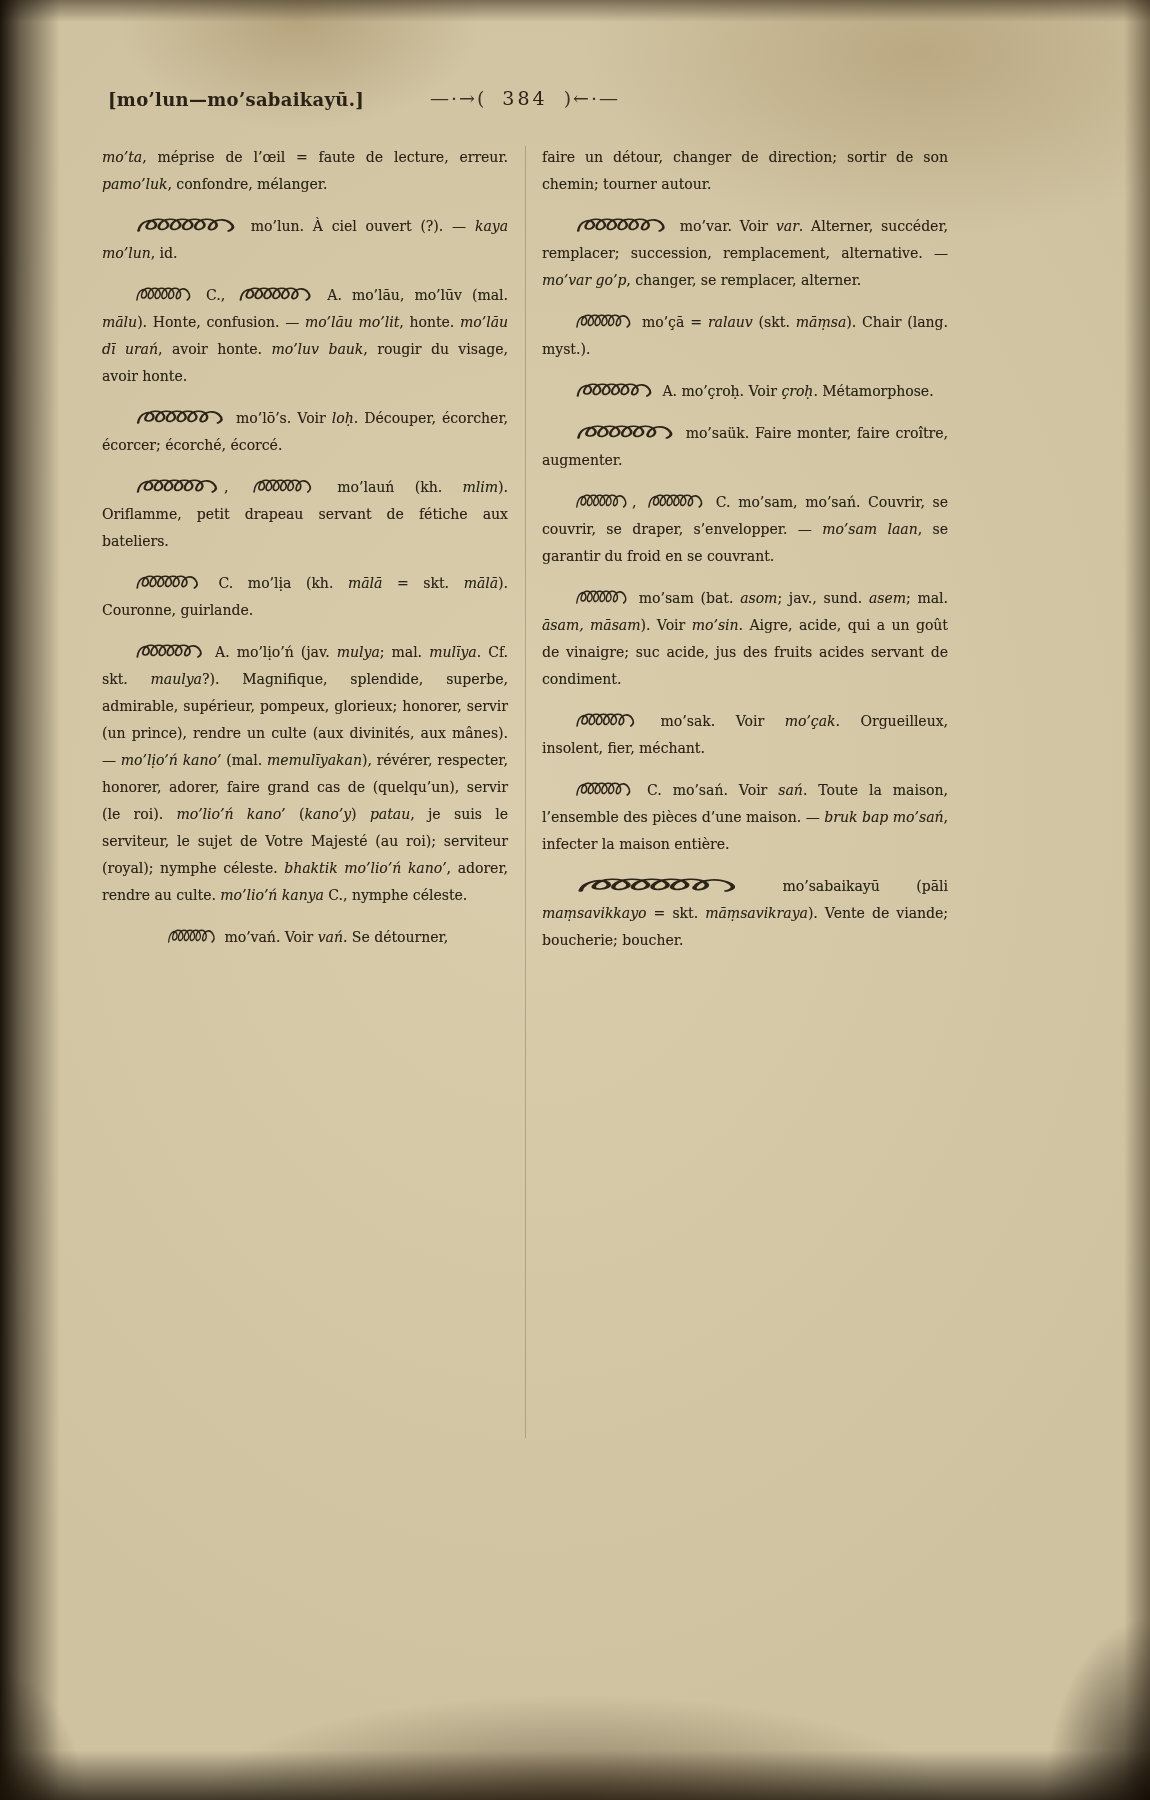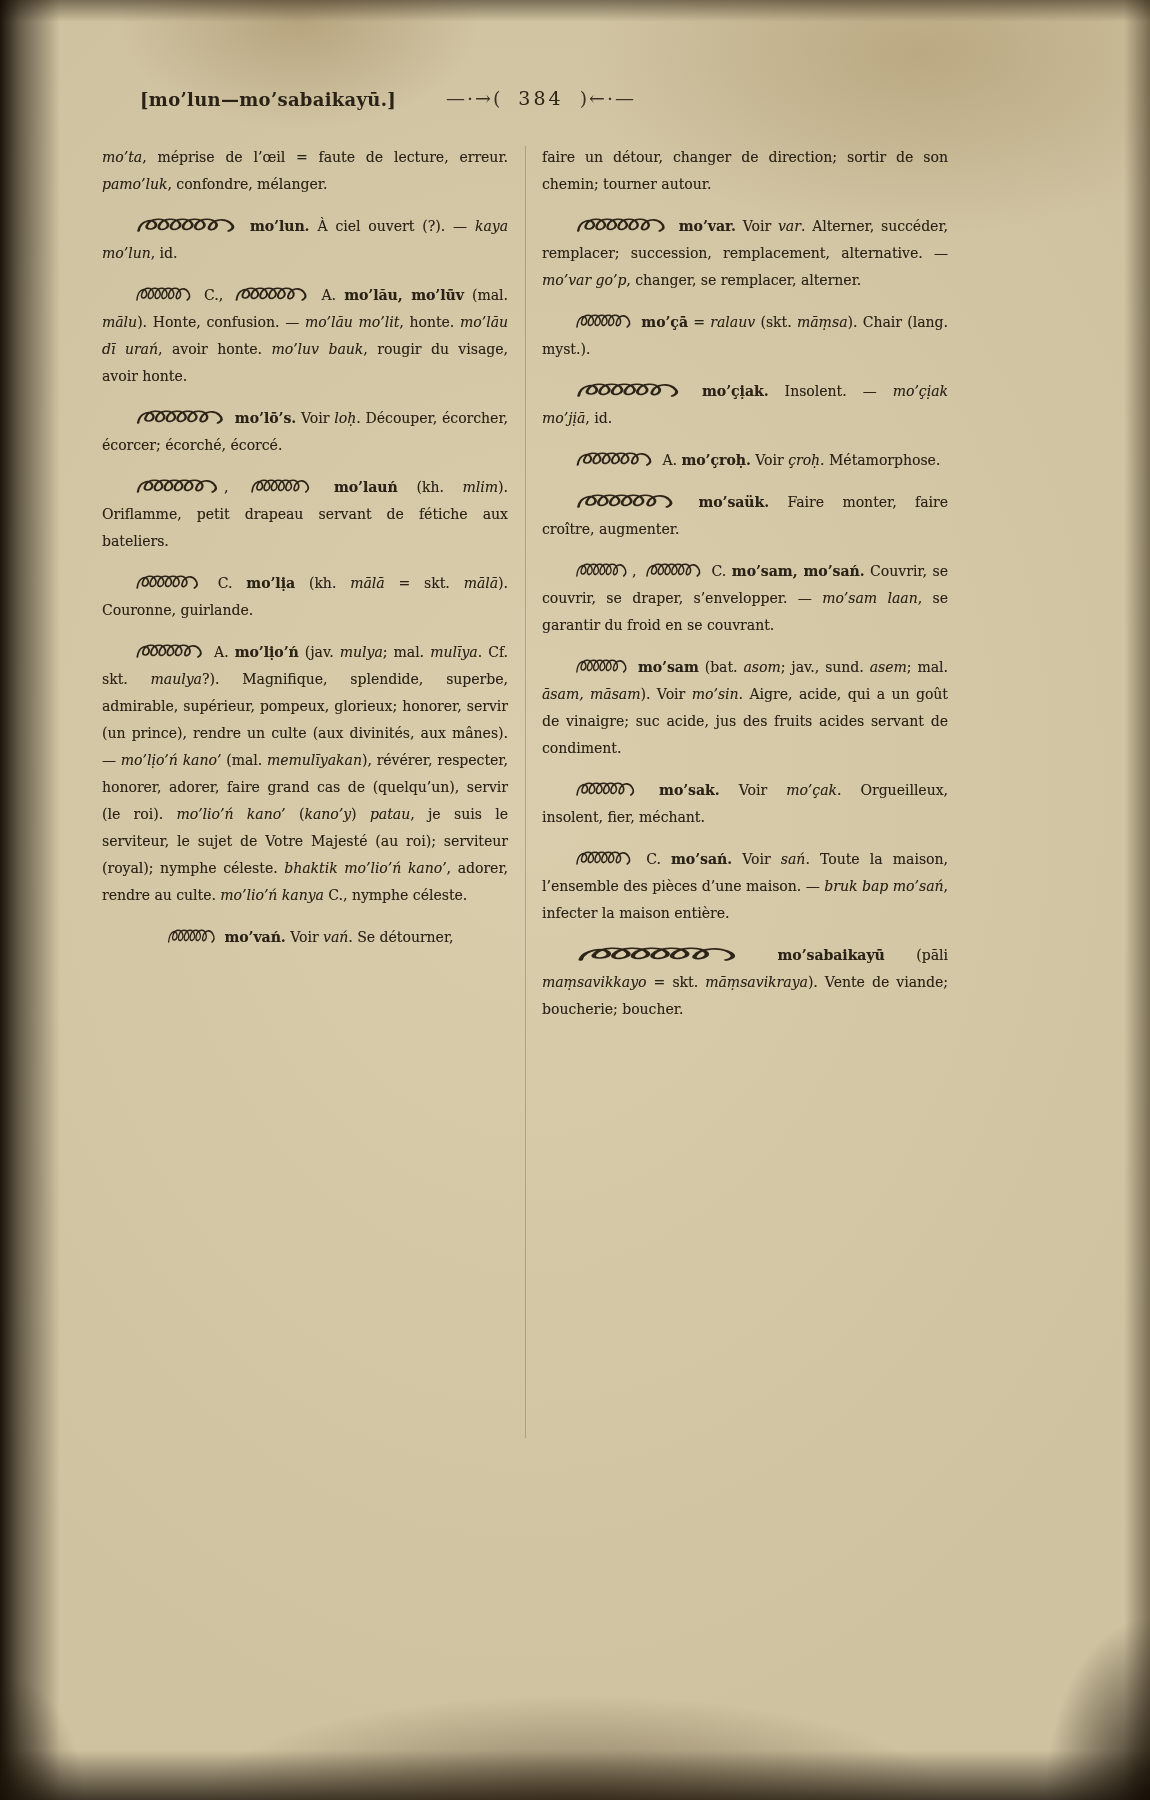--- a/index.html
+++ b/index.html
@@ -16,33 +16,33 @@
       radial-gradient(120px 180px at 0% 100%, rgba(30,20,8,.6), transparent 70%),
       linear-gradient(90deg, rgba(18,11,4,.95), rgba(18,11,4,.55) 20px, rgba(18,11,4,0) 60px),
       linear-gradient(270deg, rgba(40,28,12,.5), rgba(40,28,12,0) 26px),
       linear-gradient(180deg, rgba(35,24,10,.5), rgba(35,24,10,0) 22px),
       linear-gradient(0deg, rgba(18,11,4,.75), rgba(18,11,4,0) 50px),
       radial-gradient(480px 260px at 80% 3%, rgba(130,100,50,.28), transparent 70%),
       radial-gradient(260px 160px at 26% 1%, rgba(120,88,42,.3), transparent 70%),
       radial-gradient(1000px 1300px at 46% 44%, rgba(252,244,218,.22), transparent 75%);
   }
   .content{position:absolute;left:102px;top:84px;width:846px;}
-  .header{position:relative;height:36px;margin-left:32px;}
+  .header{position:relative;height:36px;}
   .range-label{position:absolute;left:6px;top:5px;font-weight:bold;font-size:18px;letter-spacing:.3px;}
   .pagination{text-align:center;font-size:19px;padding-top:3px;}
   .orn{color:#3a3023;letter-spacing:2px;}
   .pageno{font-weight:normal;padding:0 10px;letter-spacing:3px;}
   .colrule{position:absolute;left:50%;top:62px;width:1px;height:1292px;background:rgba(80,66,44,.28);}
   .cols{display:flex;gap:34px;margin-top:24px;}
   .col{width:406px;font-size:14px;line-height:27px;text-align:justify;
        text-shadow:.2px .2px 0 rgba(43,35,23,.35);}
   .entry{margin:0 0 15px;text-indent:30px;}
   .cont{text-indent:0;}
   .indent-lg{text-indent:62px;}
-  .seg-b{font-weight:bold;}
+  .seg-b{font-weight:normal;}
   .seg-i{font-style:italic;}
   svg.cham{vertical-align:-5px;margin:0 3px;}
 </style>
 </head>
 <body>
 
 <svg width="0" height="0" style="position:absolute" aria-hidden="true">
   <symbol id="cham-sym" viewBox="0 0 60 22" preserveAspectRatio="none">
     <path d="M2 17 C3 6 11 4 12 10 C13 16 5 17 7 11 C9 4 17 3 19 10 C20 16 12 18 14 11 C16 4 24 3 26 10 C27 16 19 18 21 11 C23 4 31 3 33 10 C34 16 26 18 28 11 C30 4 38 3 40 10 C41 16 33 18 35 11 C37 4 45 3 47 10 C48 16 41 18 43 12 C45 5 52 4 55 9 C57 12 57 15 54 17" fill="none" stroke="#2d2418" stroke-width="1.6" stroke-linecap="round"></path>
   </symbol>
@@ -93,23 +93,20 @@
       </div>
 
       <div class="col">
         <p class="entry cont"><span class="seg-r">faire un détour, changer de direction; sortir de son chemin; tourner autour.</span></p>
         <p class="entry"><svg class="cham" width="94" height="22" viewBox="0 0 60 22" preserveAspectRatio="none">
               <use href="#cham-sym"></use>
             </svg><span class="seg-r"> </span><span class="seg-b">mo’var.</span><span class="seg-r"> Voir </span><span class="seg-i">var</span><span class="seg-r">. Alterner, succéder, remplacer; succession, remplacement, alternative. — </span><span class="seg-i">mo’var go’p</span><span class="seg-r">, changer, se remplacer, alterner.</span></p>
         <p class="entry"><svg class="cham" width="58" height="22" viewBox="0 0 60 22" preserveAspectRatio="none">
               <use href="#cham-sym"></use>
             </svg><span class="seg-r"> </span><span class="seg-b">mo’çā</span><span class="seg-r"> = </span><span class="seg-i">ralauv</span><span class="seg-r"> (skt. </span><span class="seg-i">māṃsa</span><span class="seg-r">). Chair (lang. myst.).</span></p>
-        <p class="entry"><svg class="cham" width="108" height="22" viewBox="0 0 60 22" preserveAspectRatio="none">
-              <use href="#cham-sym"></use>
-            </svg><span class="seg-r"> </span><span class="seg-b">mo’çịak.</span><span class="seg-r"> Insolent. — </span><span class="seg-i">mo’çịak mo’jịā</span><span class="seg-r">, id.</span></p>
         <p class="entry"><svg class="cham" width="80" height="22" viewBox="0 0 60 22" preserveAspectRatio="none">
               <use href="#cham-sym"></use>
             </svg><span class="seg-r"> A. </span><span class="seg-b">mo’çroḥ.</span><span class="seg-r"> Voir </span><span class="seg-i">çroḥ</span><span class="seg-r">. Métamorphose.</span></p>
         <p class="entry"><svg class="cham" width="102" height="22" viewBox="0 0 60 22" preserveAspectRatio="none">
               <use href="#cham-sym"></use>
             </svg><span class="seg-r"> </span><span class="seg-b">mo’saük.</span><span class="seg-r"> Faire monter, faire croître, augmenter.</span></p>
         <p class="entry"><svg class="cham" width="54" height="22" viewBox="0 0 60 22" preserveAspectRatio="none">
               <use href="#cham-sym"></use>
             </svg><span class="seg-r">, </span><svg class="cham" width="58" height="22" viewBox="0 0 60 22" preserveAspectRatio="none">
               <use href="#cham-sym"></use>

